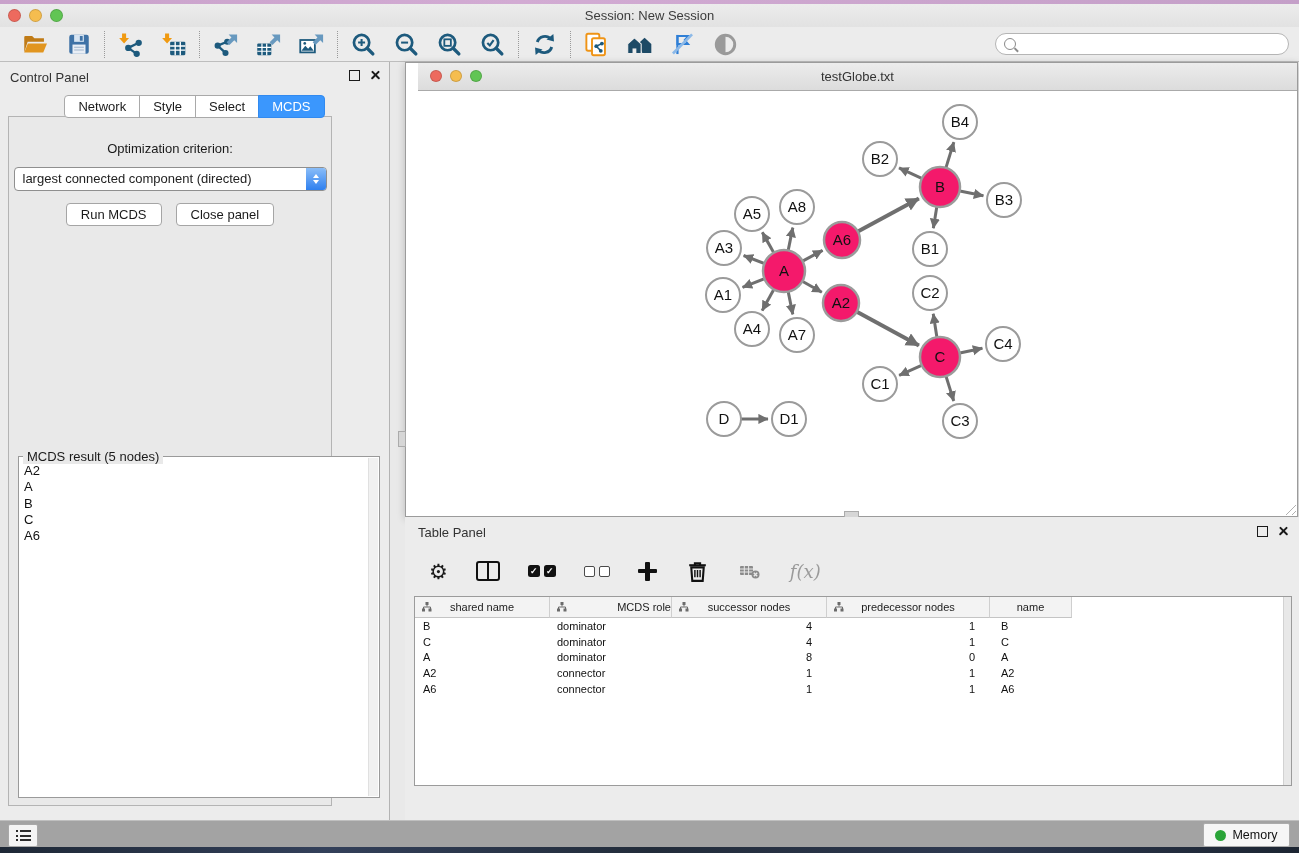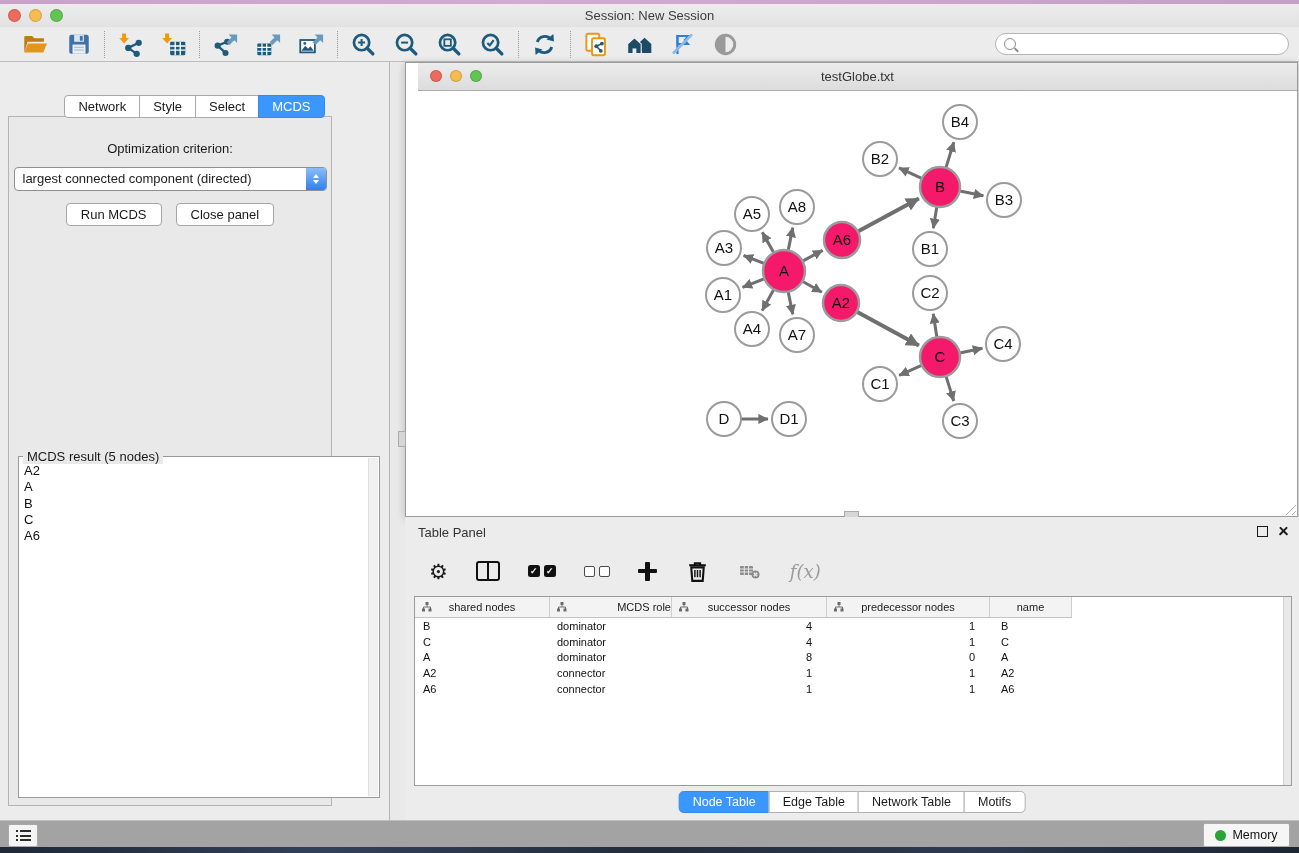--- a/index.html
+++ b/index.html
@@ -277,20 +277,27 @@
           </svg>
       </span>
     </div>
     <div class="search-box">
       <span class="mag"></span>
       <input placeholder="" style="">
     </div>
   </div>
 
   <div class="control-panel">
+    <div class="panel-head">
+      <span class="p-title">Control Panel</span>
+      <span class="head-btns">
+        <span class="float-btn"></span>
+        <span class="x-icon"></span>
+      </span>
+    </div>
     <div class="cp-tabs" id="cp-tabs">
         <div class="tab">Network</div>
         <div class="tab">Style</div>
         <div class="tab">Select</div>
         <div class="tab active">MCDS</div>
       </div>
     <div class="cp-body">
       <div class="opt-label">Optimization criterion:</div>
       <div class="select">
         <span class="sel-text">largest connected component (directed)</span>
@@ -485,21 +492,21 @@
     </div>
     <div class="node-table">
       <div class="thead" id="thead">
           <div class="th" style="width: 135px;">
             <span class="col-icon"><svg width="10" height="10" viewBox="0 0 10 10">
                 <path d="M5 1.5v3M1.5 7V5h7v2" stroke="#6b6b6b" fill="none"></path>
                 <rect x="3.5" y="0" width="3" height="3" fill="#6b6b6b"></rect>
                 <rect x="0" y="6.5" width="3" height="3" fill="#6b6b6b"></rect>
                 <rect x="6.5" y="6.5" width="3" height="3" fill="#6b6b6b"></rect>
               </svg></span>
-            <span>shared nodes</span>
+            <span>shared name</span>
           </div>
           <div class="th" style="width: 122px; justify-content: flex-end;">
             <span class="col-icon"><svg width="10" height="10" viewBox="0 0 10 10">
                 <path d="M5 1.5v3M1.5 7V5h7v2" stroke="#6b6b6b" fill="none"></path>
                 <rect x="3.5" y="0" width="3" height="3" fill="#6b6b6b"></rect>
                 <rect x="0" y="6.5" width="3" height="3" fill="#6b6b6b"></rect>
                 <rect x="6.5" y="6.5" width="3" height="3" fill="#6b6b6b"></rect>
               </svg></span>
             <span>MCDS role</span>
           </div>
@@ -557,26 +564,20 @@
           <div class="tr">
             <div class="td" style="width: 135px; text-align: left; padding: 0px 0px 0px 8px;">A6</div>
             <div class="td" style="width: 122px; text-align: left; padding: 0px 0px 0px 7px;">connector</div>
             <div class="td" style="width: 155px; text-align: right; padding: 0px 15px 0px 0px;">1</div>
             <div class="td" style="width: 163px; text-align: right; padding: 0px 15px 0px 0px;">1</div>
             <div class="td" style="width: 82px; text-align: left; padding: 0px 0px 0px 11px;">A6</div>
           </div>
         </div>
       <div class="table-scroll"></div>
     </div>
-    <div class="bottom-tabs" id="bottom-tabs">
-        <div class="btab active">Node Table</div>
-        <div class="btab">Edge Table</div>
-        <div class="btab">Network Table</div>
-        <div class="btab">Motifs</div>
-      </div>
   </div>
 
   <div class="status-bar">
     <span class="list-btn">
       <span class="list-dots"></span>
       <span class="list-lines"></span>
     </span>
     <span class="memory-btn">
       <span class="mem-dot"></span>
       <span>Memory</span>

